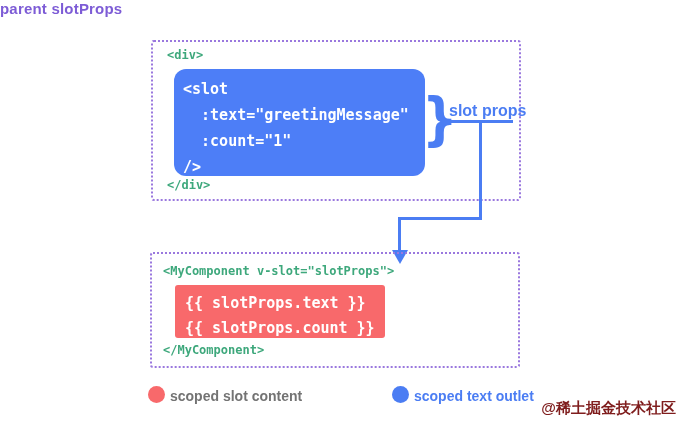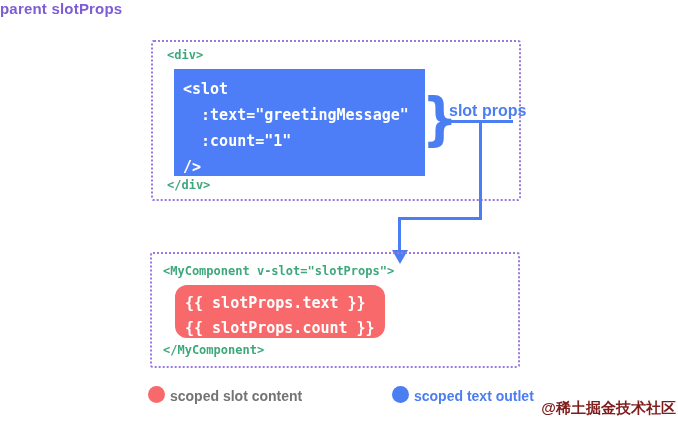--- a/index.html
+++ b/index.html
@@ -35,28 +35,28 @@
     line-height:15px;
   }
   .green{color:#3ea87c;}
   #div-open{left:167px;top:48px;}
   #div-close{left:167px;top:178px;}
   #mycomp-open{left:163px;top:264px;}
   #mycomp-close{left:163px;top:343px;}
   #slot-box{
     position:absolute;
     left:174px;top:69px;width:251px;height:107px;
-    background:#4d7ef7;border-radius:0;
+    background:#4d7ef7;border-radius:12px;
     box-sizing:border-box;
     padding:7px 0 0 9px;
   }
   #content-box{
     position:absolute;
     left:175px;top:285px;width:210px;height:53px;
-    background:#f8696b;border-radius:12px;
+    background:#f8696b;border-radius:3px;
     box-sizing:border-box;
     padding:6px 16px 0 10px;
   }
   .codeline{
     font-family:"DejaVu Sans Mono", monospace;
     font-weight:bold;font-size:15px;
     color:#ffffff;white-space:pre;
     line-height:26px;height:26px;
   }
   #content-box .codeline{line-height:25px;height:25px;}

